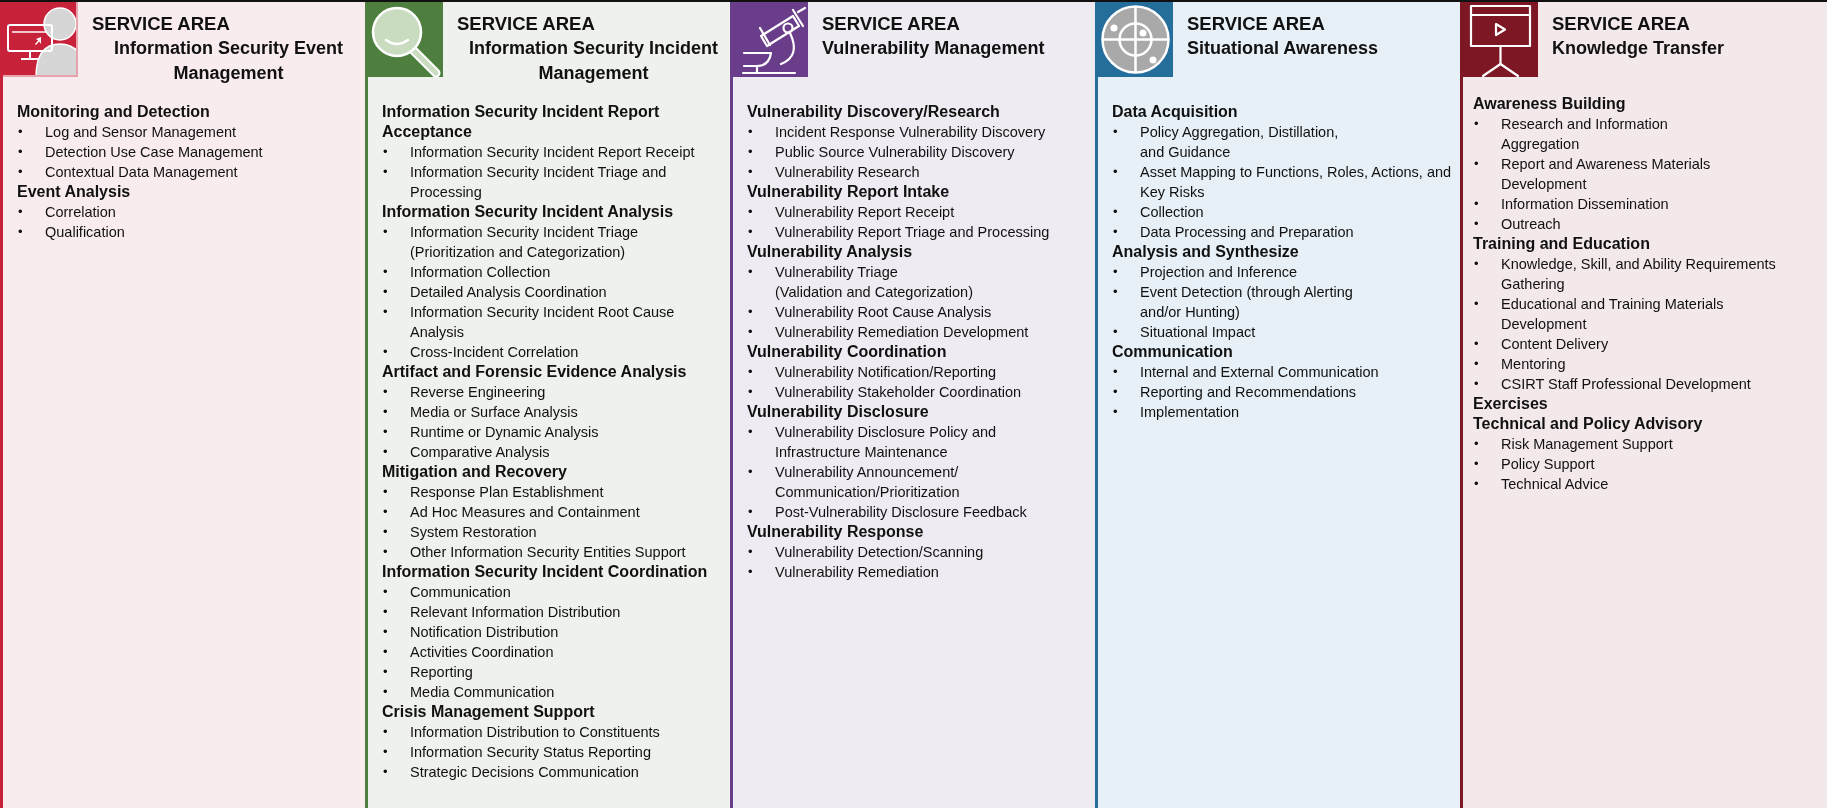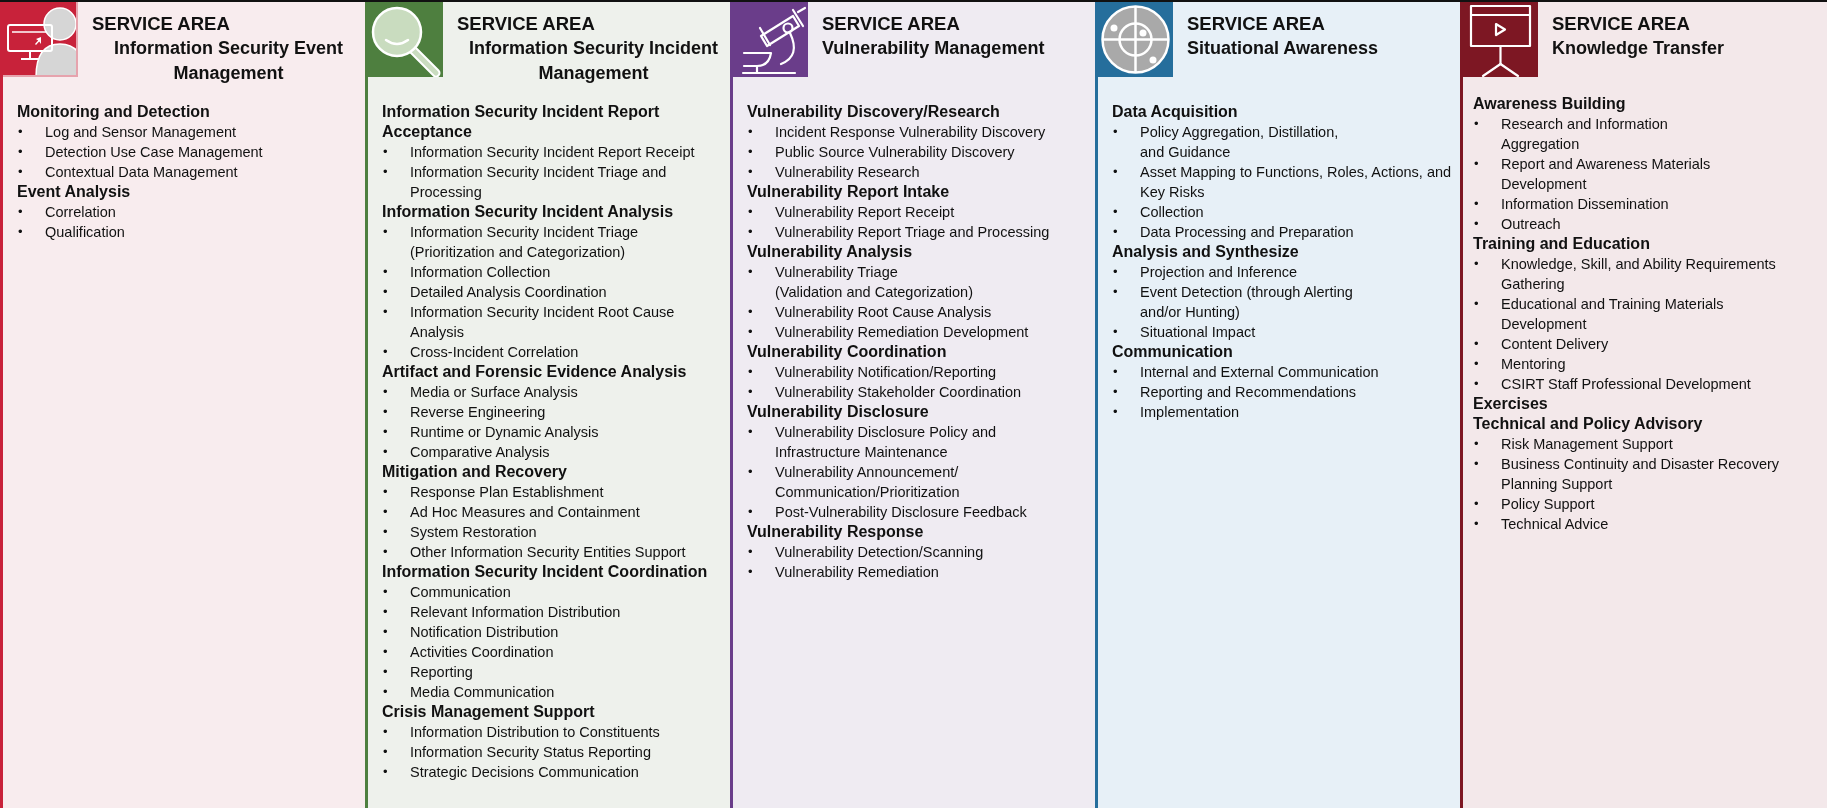--- a/index.html
+++ b/index.html
@@ -95,22 +95,22 @@
       <div class="section-title">Information Security Incident Analysis</div>
       <ul class="items">
         <li>Information Security Incident Triage (Prioritization and Categorization)</li>
         <li>Information Collection</li>
         <li>Detailed Analysis Coordination</li>
         <li>Information Security Incident Root Cause Analysis</li>
         <li>Cross-Incident Correlation</li>
       </ul>
       <div class="section-title">Artifact and Forensic Evidence Analysis</div>
       <ul class="items">
+        <li>Reverse Engineering</li>
         <li>Media or Surface Analysis</li>
-        <li>Reverse Engineering</li>
         <li>Runtime or Dynamic Analysis</li>
         <li>Comparative Analysis</li>
       </ul>
       <div class="section-title">Mitigation and Recovery</div>
       <ul class="items">
         <li>Response Plan Establishment</li>
         <li>Ad Hoc Measures and Containment</li>
         <li>System Restoration</li>
         <li>Other Information Security Entities Support</li>
       </ul>
@@ -274,20 +274,19 @@
         <li style="white-space: pre-line;">Educational and Training Materials
 Development</li>
         <li>Content Delivery</li>
         <li>Mentoring</li>
         <li>CSIRT Staff Professional Development</li>
       </ul>
       <div class="section-title">Exercises</div>
       <div class="section-title">Technical and Policy Advisory</div>
       <ul class="items">
         <li>Risk Management Support</li>
-        <li>Business Continuity and Disaster Recovery Planning Support</li>
         <li>Policy Support</li>
         <li>Technical Advice</li>
       </ul>
     </div>
   </div>
 
 </div>
 
 </body></html>

